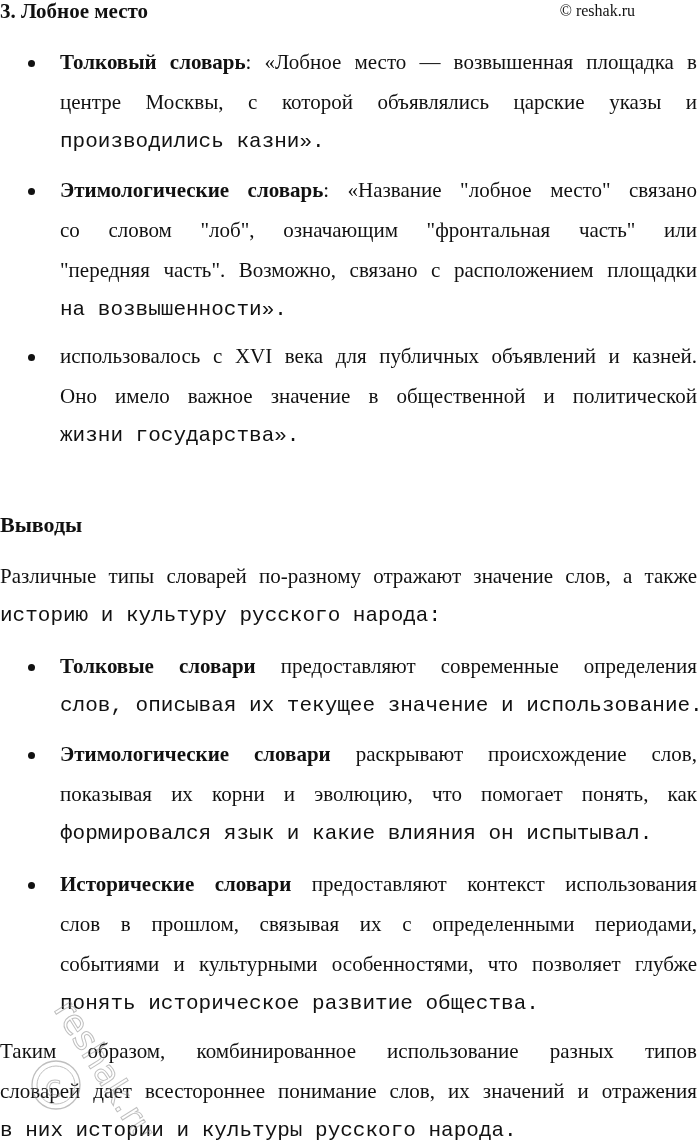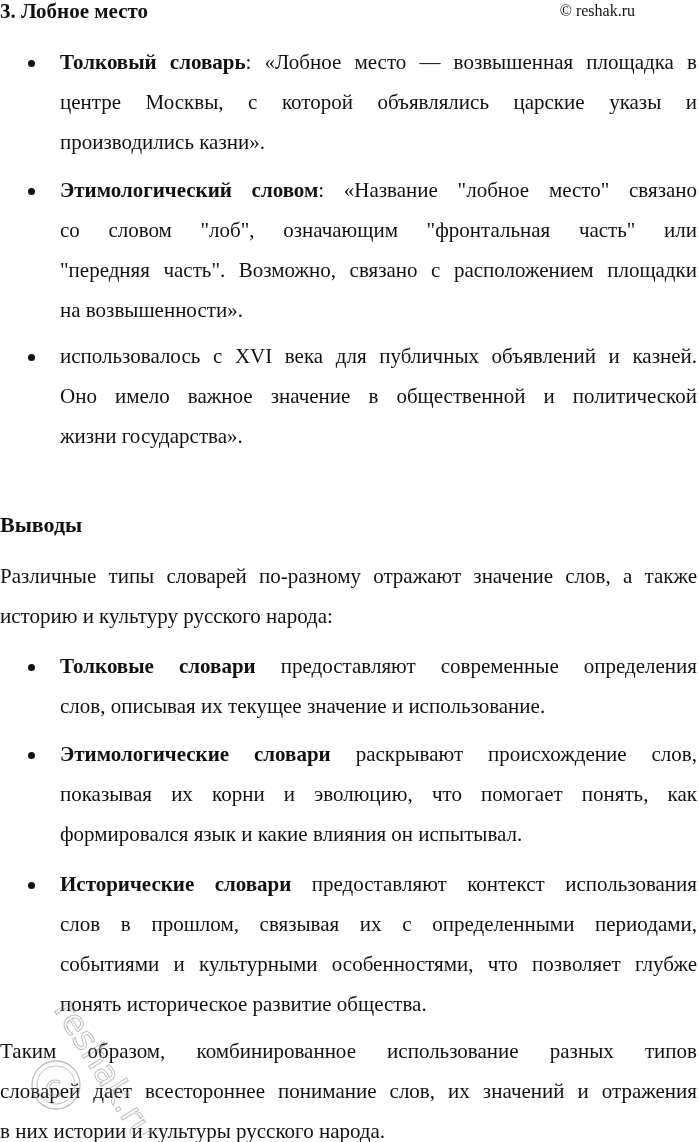--- a/index.html
+++ b/index.html
@@ -74,20 +74,21 @@
     }
     .line {
       display: block;
       text-align: justify;
       text-align-last: justify;
       white-space: nowrap;
       height: 40px;
     }
     .line.last {
       text-align-last: left;
+      font-family: Liberation Mono, monospace;
     }
     .b { font-weight: bold; }
     .section-heading {
       position: absolute;
       left: 0;
       font-weight: bold;
       font-size: 22px;
       line-height: 24px;
     }
     .watermark {
@@ -115,21 +116,21 @@
     <div class="bullet-text">
       <span class="line"><span class="b">Толковый словарь</span><span>: «Лобное место — возвышенная площадка в</span></span>
       <span class="line">центре Москвы, с которой объявлялись царские указы и</span>
       <span class="line last">производились казни».</span>
     </div>
   </div>
 
   <div class="bullet-item" style="top:170px;">
     <div class="bullet-dot" style="top:18px;"></div>
     <div class="bullet-text">
-      <span class="line"><span class="b">Этимологический словом</span><span>: «Название "лобное место" связано</span></span>
+      <span class="line"><span class="b">Этимологические словарь</span><span>: «Название "лобное место" связано</span></span>
       <span class="line">со словом "лоб", означающим "фронтальная часть" или</span>
       <span class="line">"передняя часть". Возможно, связано с расположением площадки</span>
       <span class="line last">на возвышенности».</span>
     </div>
   </div>
 
   <div class="bullet-item" style="top:336px;">
     <div class="bullet-dot" style="top:18px;"></div>
     <div class="bullet-text">
       <span class="line">использовалось с XVI века для публичных объявлений и казней.</span>

